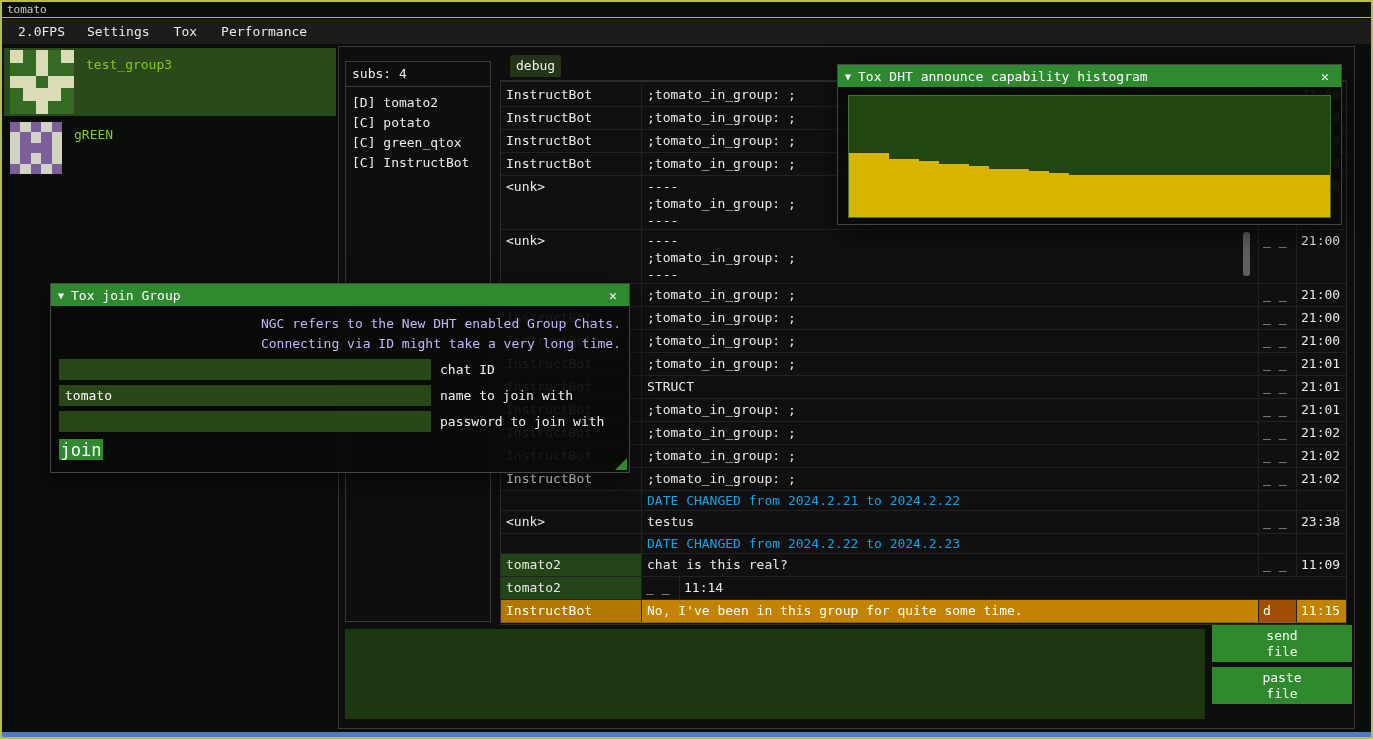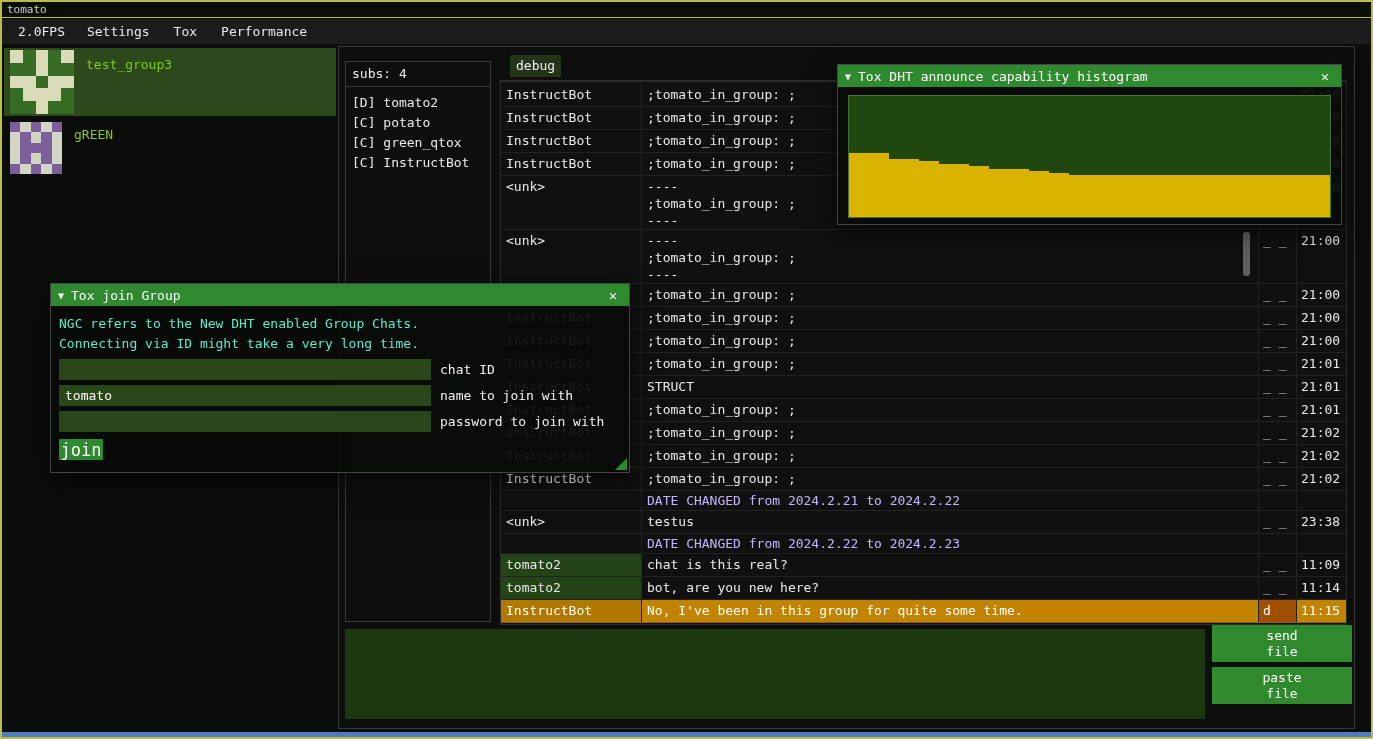--- a/index.html
+++ b/index.html
@@ -42,21 +42,21 @@
   .chat-rows { padding-top:2px; }
   .chat-row { display:flex; align-items:stretch; height:23px; line-height:22px;
     border-bottom:1px solid #222; color:#eaeaea; }
   .cell-sender { width:140px; padding-left:5px; overflow:hidden; white-space:nowrap; }
   .cell-message { flex:1; padding-left:5px; border-left:1px solid #222; white-space:pre-line; overflow:hidden; }
   .cell-flags { width:38px; border-left:1px solid #222; padding-left:4px; color:#cfcfcf; }
   .cell-time { width:50px; border-left:1px solid #222; padding-left:4px; }
   .chat-row.multi { height:54px; }
   .chat-row.multi .cell-message, .chat-row.multi .cell-sender,
   .chat-row.multi .cell-flags, .chat-row.multi .cell-time { line-height:17px; padding-top:2px; }
-  .chat-row.date { height:20px; line-height:19px; color:#c4b5fd; }
+  .chat-row.date { height:20px; line-height:19px; color:#0ea5e9; }
   .chat-row.self .cell-sender { background:#224416; }
   .chat-row.highlight { background:#c28400; color:#fff; border-bottom-color:#8f6000; }
   .chat-row.highlight .cell-sender { background:#b17800; }
   .chat-row.highlight .cell-flags { background:#a04f00; color:#fff; }
   .chat-scrollthumb { position:absolute; right:96px; top:150px; width:7px; height:44px;
     background:#606060; border-radius:3px; }
   
   .compose { position:absolute; left:6px; bottom:9px; width:860px; height:90px;
     background:#1d3810; border:none; resize:none; outline:none; color:#fff;
     font-family:"DejaVu Sans Mono", monospace; font-size:13px; padding:4px 6px; }
@@ -69,21 +69,21 @@
   .window { position:absolute; border:1px solid #454545; background:rgba(9,11,8,0.93);
     box-shadow:0 8px 24px rgba(0,0,0,0.55); }
   .window-title { height:22px; background:#2f8a2f; display:flex; align-items:center;
     color:#fff; padding:0 7px; }
   .collapse-arrow { font-size:10px; margin-right:7px; }
   .window-title .wt-text { flex:1; white-space:nowrap; overflow:hidden; }
   .close-btn { width:18px; text-align:center; cursor:pointer; color:#fff; }
   
   #join-window { left:48px; top:281px; width:580px; height:190px; }
   .jw-body { padding:8px; position:relative; height:calc(100% - 22px); }
-  .info-line { color:#5eead4; line-height:20px; white-space:nowrap; }
+  .info-line { color:#c4b5fd; line-height:20px; white-space:nowrap;text-align:right; }
   .field-row { display:flex; align-items:center; margin-top:5px; }
   .field-row input { width:372px; height:21px; background:#2a4719; border:none;
     color:#fff; font-family:"DejaVu Sans Mono", monospace; font-size:13px; padding:0 6px; outline:none; }
   .field-label { margin-left:9px; color:#f2f2f2; white-space:nowrap; }
   .join-btn { margin-top:7px; width:44px; height:21px; background:#2f8a2f; border:none;
     color:#fff; font-family:"DejaVu Sans Mono", monospace; font-size:17px; cursor:pointer; }
   .resize-grip { position:absolute; right:2px; bottom:2px; width:0; height:0;
     border-style:solid; border-width:0 0 12px 12px;
     border-color:transparent transparent #2f8a2f transparent; }
   
@@ -305,21 +305,20 @@
               <div class="cell-time"></div>
             </div>
             <div class="chat-row self">
               <div class="cell-sender">tomato2</div>
               <div class="cell-message">chat is this real?</div>
               <div class="cell-flags">_ _</div>
               <div class="cell-time">11:09</div>
             </div>
             <div class="chat-row self">
               <div class="cell-sender">tomato2</div>
-              <div class="cell-message">bot, are you new here?</div>
               <div class="cell-flags">_ _</div>
               <div class="cell-time">11:14</div>
             </div>
             <div class="chat-row highlight">
               <div class="cell-sender">InstructBot</div>
               <div class="cell-message">No, I've been in this group for quite some time.</div>
               <div class="cell-flags">d</div>
               <div class="cell-time">11:15</div>
             </div>
           </div>

